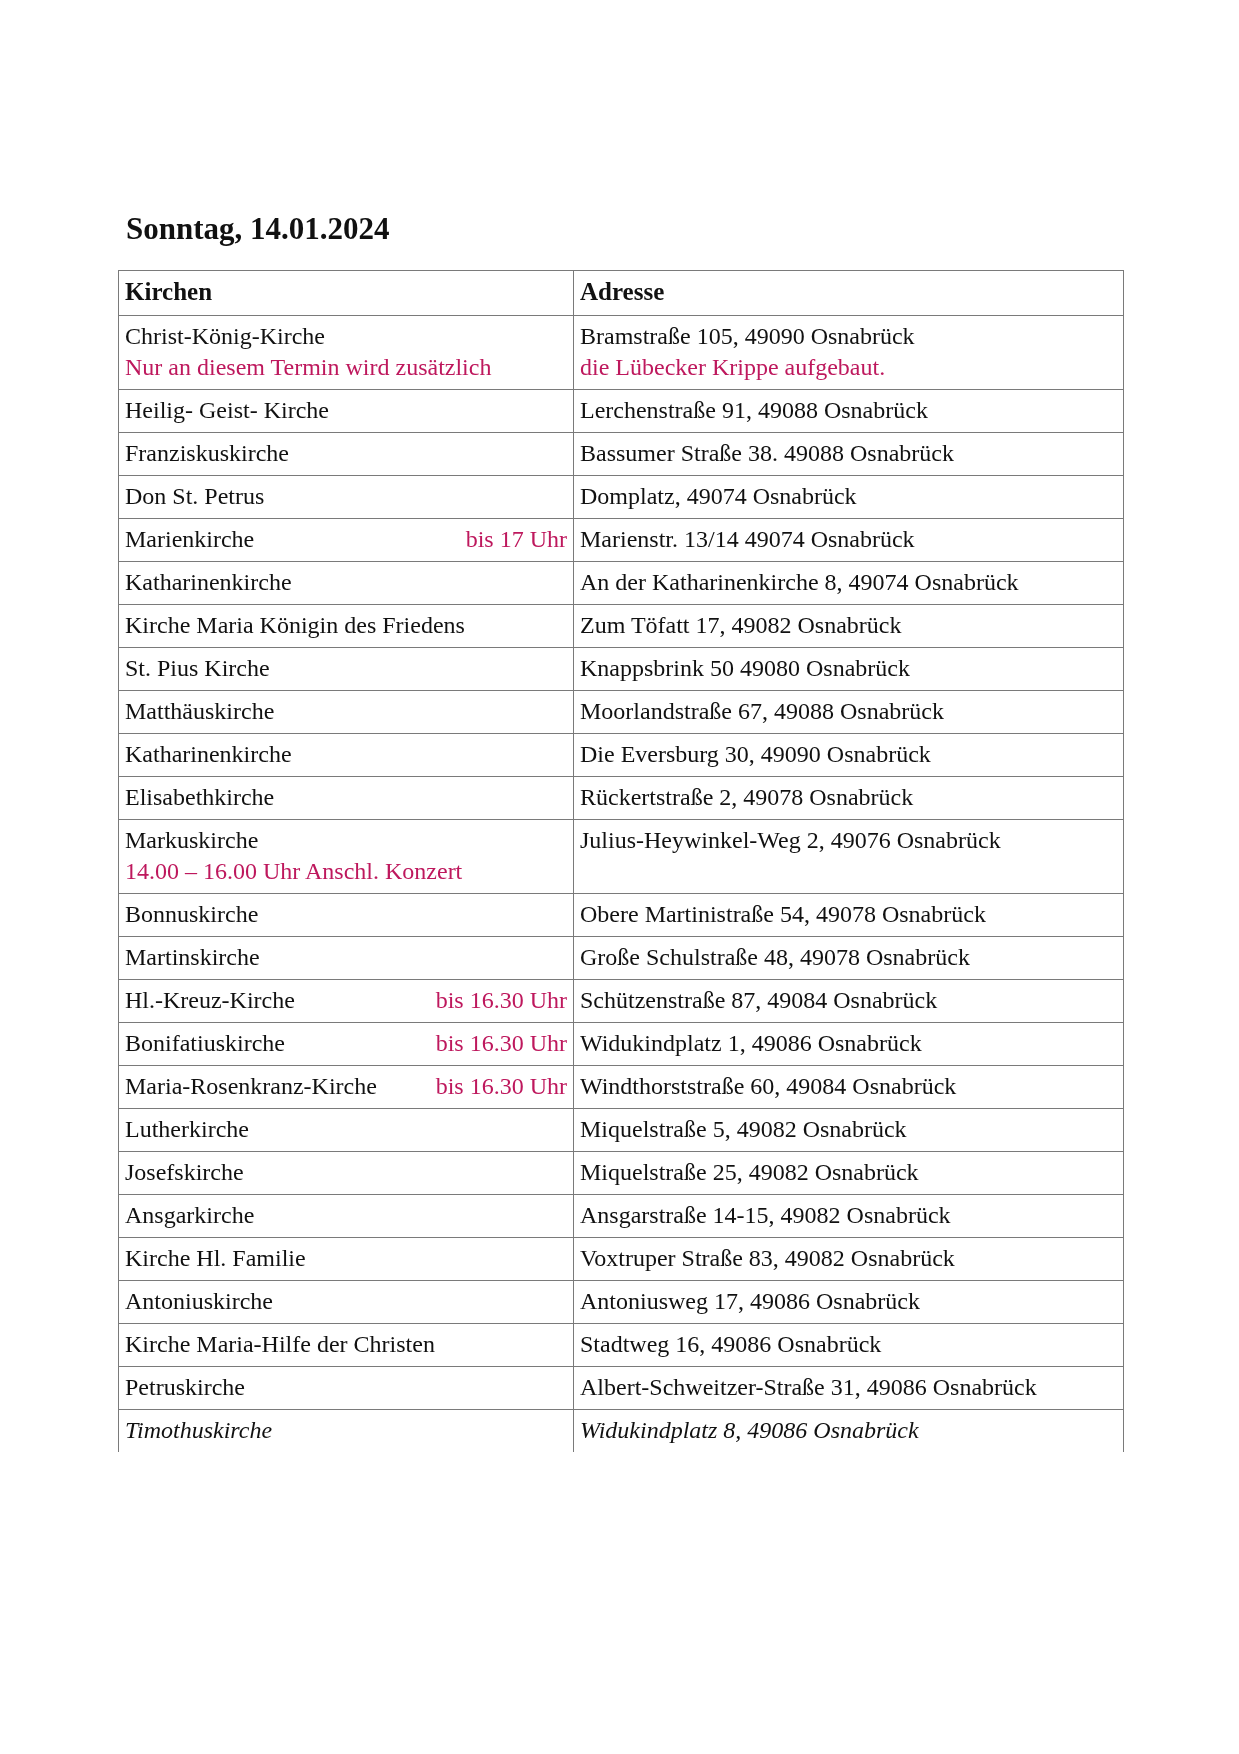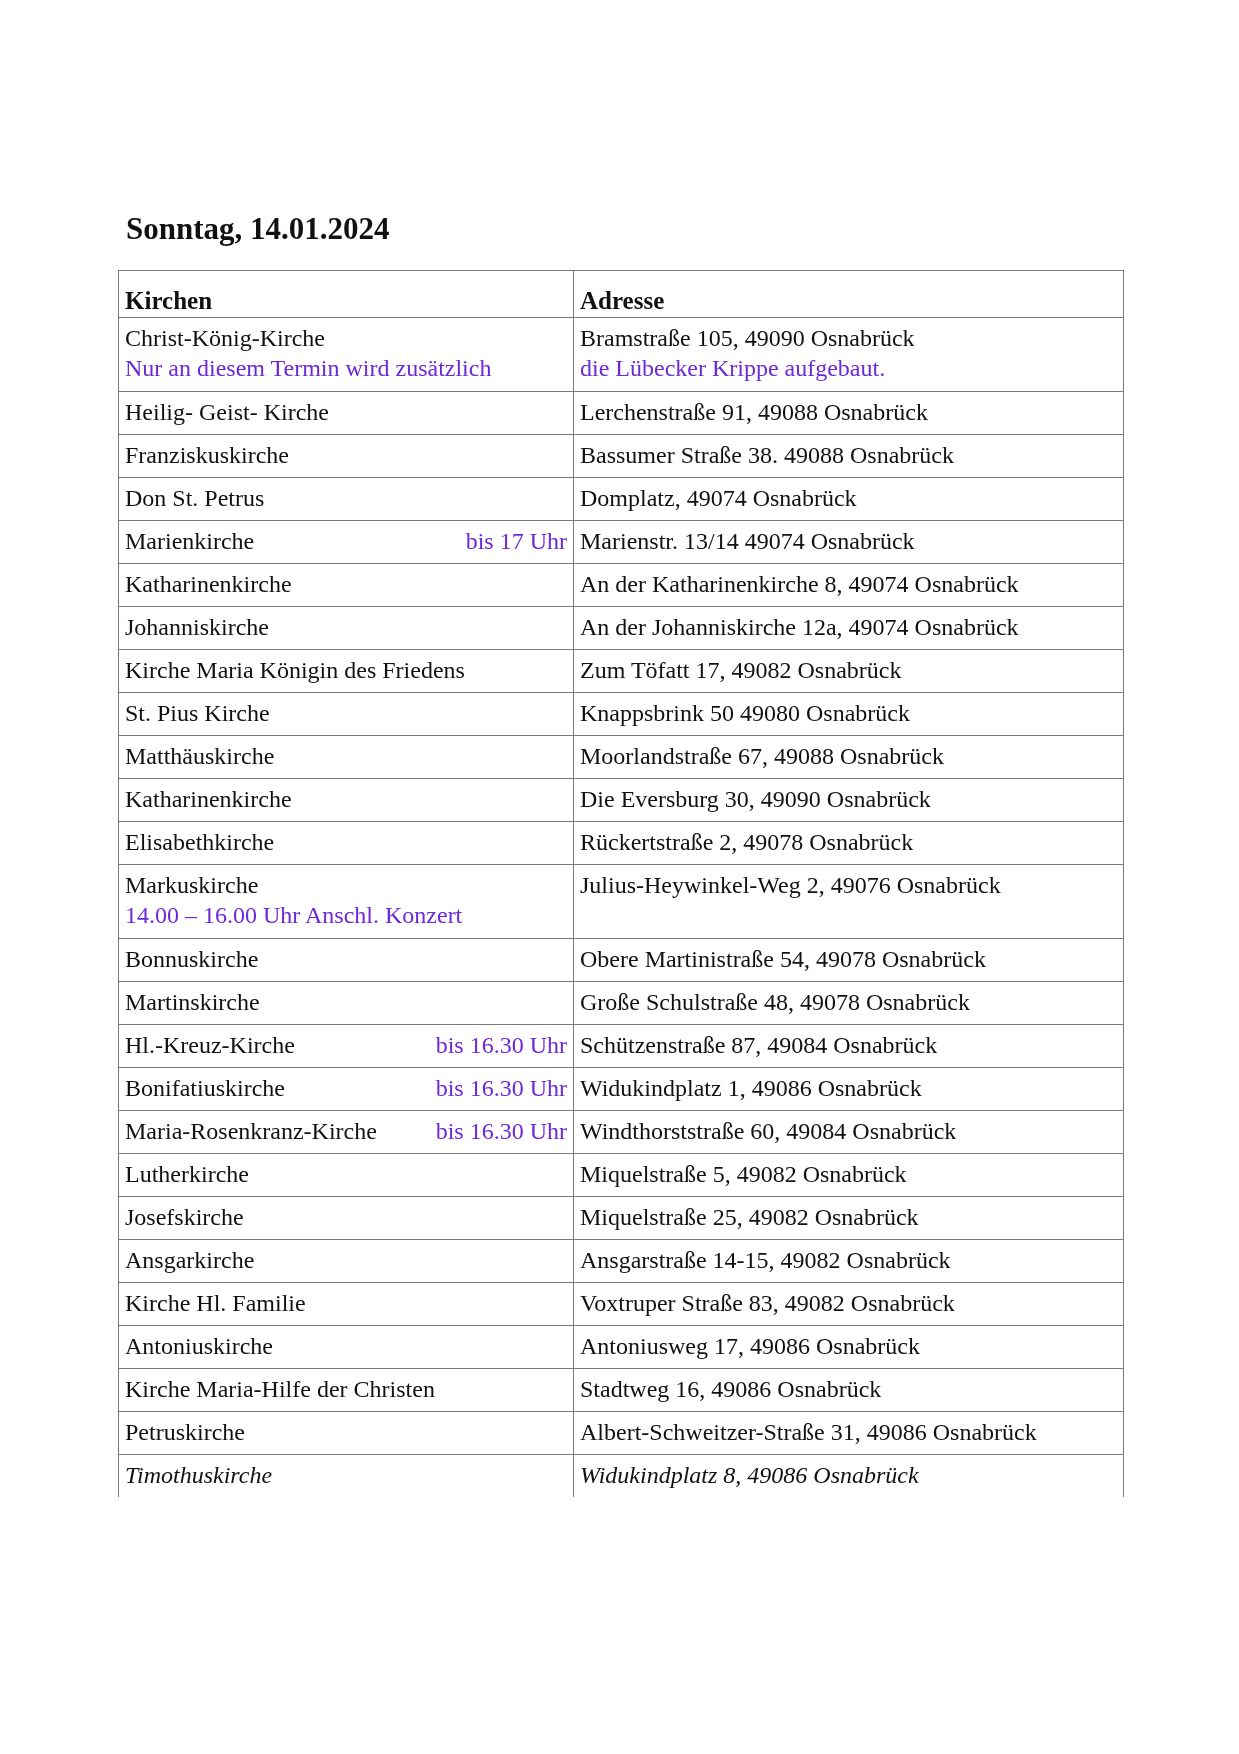--- a/index.html
+++ b/index.html
@@ -2,24 +2,24 @@
 <html><head>
 <meta charset="utf-8">
 <style>
   html, body { margin: 0; padding: 0; background: #ffffff; }
   body { width: 1239px; height: 1754px; position: relative; overflow: hidden;
          font-family: "Liberation Serif", "DejaVu Serif", serif; color: #111; }
   .title { position: absolute; left: 118px; top: 203px; font-size: 31px; font-weight: bold; margin: 8px; letter-spacing: 0; }
   table { position: absolute; left: 118px; top: 270px; width: 1005px; border-collapse: collapse; table-layout: fixed; }
   col.c1 { width: 455px; } col.c2 { width: 550px; }
   td, th { border: 1.5px solid #7a7a7a; padding: 0 6px; vertical-align: top; font-size: 24px; line-height: 30.5px; text-align: left; font-weight: normal; }
-  th { font-weight: bold; height: 45px; padding-top: 15px; box-sizing: border-box; font-size: 25px; }
+  th { font-weight: bold; height: 45px; padding-top: 6px; box-sizing: border-box; font-size: 25px; }
   td { padding-top: 5px; padding-bottom: 5px; height: 32px; }
   td.dbl { height: 63px; }
-  .note { color: #6d28d9; }
+  .note { color: #be185d; }
   .namecell { display: flex; justify-content: space-between; gap: 46px; }
   tr.last td { border-bottom: none; font-style: italic; }
 </style>
 </head>
 <body>
 
 <h1 class="title">Sonntag, 14.01.2024</h1>
 
 <table>
   <colgroup>
@@ -81,28 +81,20 @@
       <tr>
         <td>
           <div>Katharinenkirche</div>
         </td>
         <td>
           <div>An der Katharinenkirche 8, 49074 Osnabrück</div>
         </td>
       </tr>
       <tr>
         <td>
-          <div>Johanniskirche</div>
-        </td>
-        <td>
-          <div>An der Johanniskirche 12a, 49074 Osnabrück</div>
-        </td>
-      </tr>
-      <tr>
-        <td>
           <div>Kirche Maria Königin des Friedens</div>
         </td>
         <td>
           <div>Zum Töfatt 17, 49082 Osnabrück</div>
         </td>
       </tr>
       <tr>
         <td>
           <div>St. Pius Kirche</div>
         </td>

